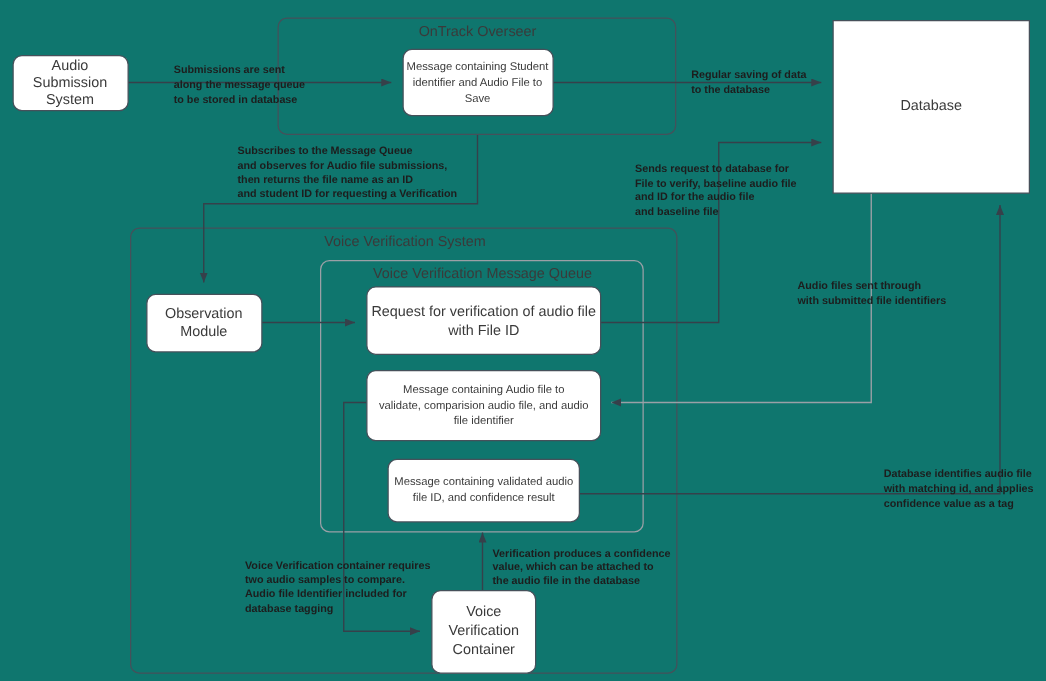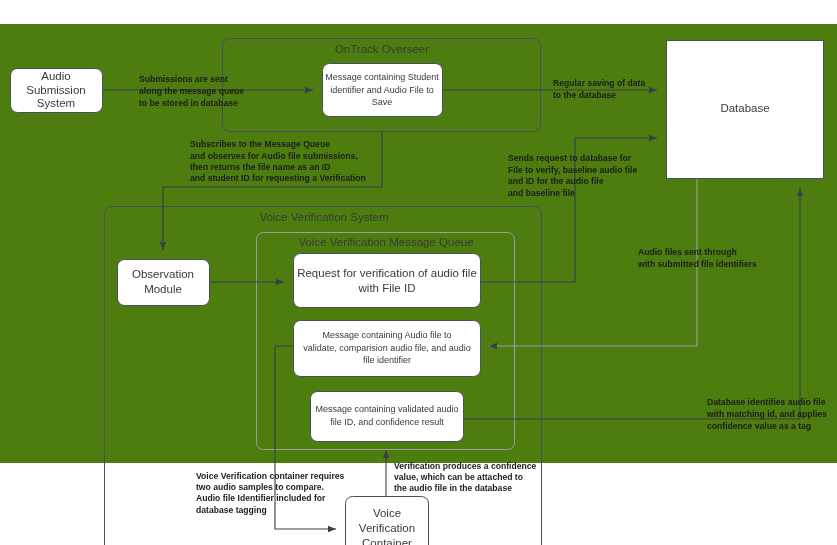--- a/index.html
+++ b/index.html
@@ -9,23 +9,22 @@
   }
   body {
     width: 837px;
     height: 545px;
     overflow: hidden;
     font-family: "Liberation Sans", sans-serif;
   }
   #diagram-root {
     position: relative;
     width: 837px;
-    height: 439px;
-    background: #4d7c0f;
-    margin-top: 24px;
+    height: 545px;
+    background: #0f766e;
   }
   svg#diagram-svg {
     position: absolute;
     top: 0;
     left: 0;
     width: 837px;
     height: 545px;
   }
   
   .node-box {

